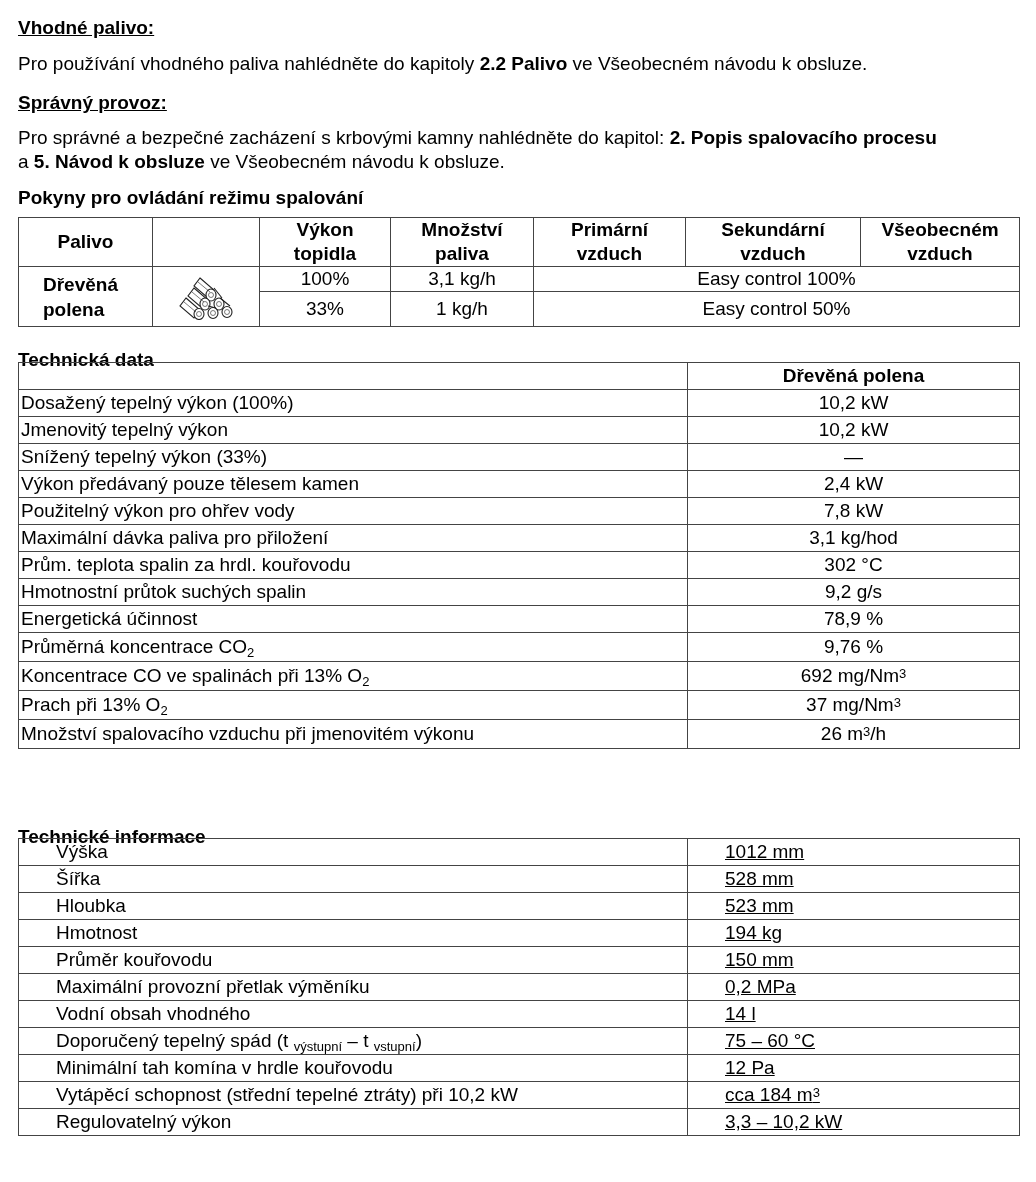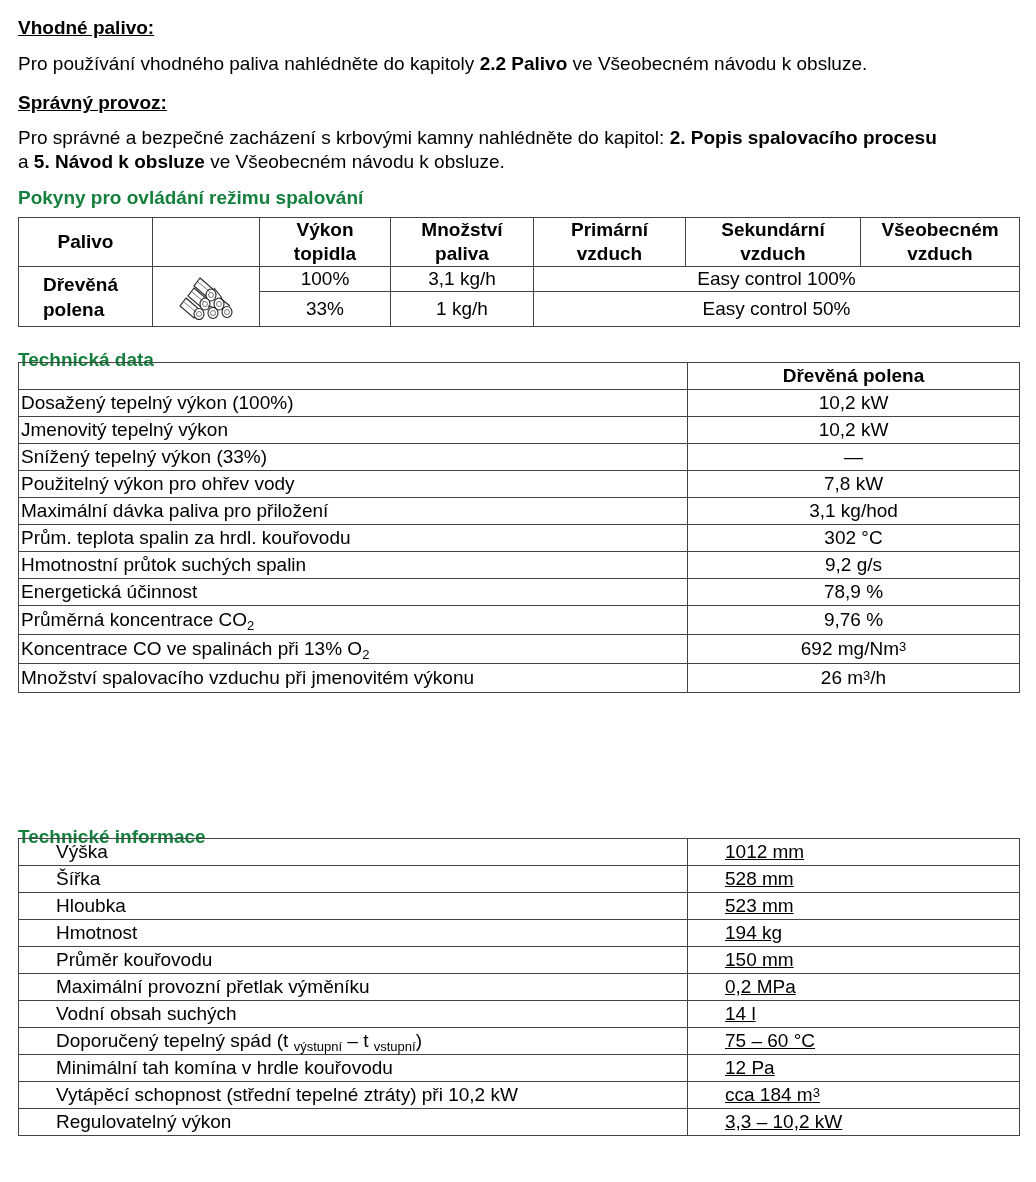--- a/index.html
+++ b/index.html
@@ -3,21 +3,21 @@
 <meta charset="utf-8">
 <style>
   html, body { margin: 0; padding: 0; background: #ffffff; }
   body {
     width: 1036px; height: 1182px; position: relative; overflow: hidden;
     font-family: "Liberation Sans", sans-serif; color: #000; font-size: 19px;
   }
   .page { position: absolute; left: 18px; top: 0; width: 1001px; }
   .h-underline { font-weight: bold; text-decoration: underline; font-size: 19px; line-height: 22px; margin: 0; }
   .para { font-size: 19px; line-height: 24px; margin: 0; }
-  .sec-title { font-weight: bold; color: #15803d; font-size: 19px; line-height: 22px; margin: 0; }
+  .sec-title { font-weight: bold; color: #000000; font-size: 19px; line-height: 22px; margin: 0; }
   table { border-collapse: collapse; width: 1001px; table-layout: fixed; }
   td, th { border: 1.5px solid #444; padding: 0 2px; font-weight: normal; }
   th { font-weight: bold; text-align: center; line-height: 24px; }
   .c { text-align: center; }
   .l { text-align: left; text-decoration: underline; }
   sub { font-size: 13px; vertical-align: -4px; line-height: 0; }
   sup { font-size: 13px; vertical-align: 4px; line-height: 0; }
   .small-sub { font-size: 13px; vertical-align: -4px; line-height: 0; }
 
   #t1 td, #t1 th { height: 24px; }
@@ -119,20 +119,24 @@
         </tr>
         <tr>
           <td><span>Jmenovitý tepelný výkon</span></td>
           <td class="c"><span>10,2 kW</span></td>
         </tr>
         <tr>
           <td><span>Snížený tepelný výkon (33%)</span></td>
           <td class="c"><span>—</span></td>
         </tr>
         <tr>
+          <td><span>Výkon předávaný pouze tělesem kamen</span></td>
+          <td class="c"><span>2,4 kW</span></td>
+        </tr>
+        <tr>
           <td><span>Použitelný výkon pro ohřev vody</span></td>
           <td class="c"><span>7,8 kW</span></td>
         </tr>
         <tr>
           <td><span>Maximální dávka paliva pro přiložení</span></td>
           <td class="c"><span>3,1 kg/hod</span></td>
         </tr>
         <tr>
           <td><span>Prům. teplota spalin za hrdl. kouřovodu</span></td>
           <td class="c"><span>302 °C</span></td>
@@ -145,20 +149,24 @@
           <td><span>Energetická účinnost</span></td>
           <td class="c"><span>78,9 %</span></td>
         </tr>
         <tr>
           <td style="height: 28px;"><span>Průměrná koncentrace CO</span><sub>2</sub></td>
           <td class="c"><span>9,76 %</span></td>
         </tr>
         <tr>
           <td style="height: 28px;"><span>Koncentrace CO ve spalinách při 13% O</span><sub>2</sub></td>
           <td class="c"><span>692 mg/Nm</span><sup>3</sup></td>
+        </tr>
+        <tr>
+          <td style="height: 28px;"><span>Prach při 13% O</span><sub>2</sub></td>
+          <td class="c"><span>37 mg/Nm</span><sup>3</sup></td>
         </tr>
         <tr>
           <td style="height: 28px;"><span>Množství spalovacího vzduchu při jmenovitém výkonu</span></td>
           <td class="c"><span>26 m</span><sup>3</sup><span>/h</span></td>
         </tr>
       </tbody>
   </table>
 
   <p class="sec-title" style="position:absolute; top:826px;">Technické informace</p>
   <table id="t3" style="position:absolute; top:838px;">
@@ -185,21 +193,21 @@
         </tr>
         <tr>
           <td><span>Průměr kouřovodu</span></td>
           <td class="l"><span>150 mm</span></td>
         </tr>
         <tr>
           <td><span>Maximální provozní přetlak výměníku</span></td>
           <td class="l"><span>0,2 MPa</span></td>
         </tr>
         <tr>
-          <td><span>Vodní obsah suchých</span></td>
+          <td><span>Vodní obsah vhodného</span></td>
           <td class="l"><span>14 l</span></td>
         </tr>
         <tr>
           <td><span>Doporučený tepelný spád (t </span><span class="small-sub">výstupní</span><span> – t </span><span class="small-sub">vstupní</span><span>)</span></td>
           <td class="l"><span>75 – 60 °C</span></td>
         </tr>
         <tr>
           <td><span>Minimální tah komína v hrdle kouřovodu</span></td>
           <td class="l"><span>12 Pa</span></td>
         </tr>

